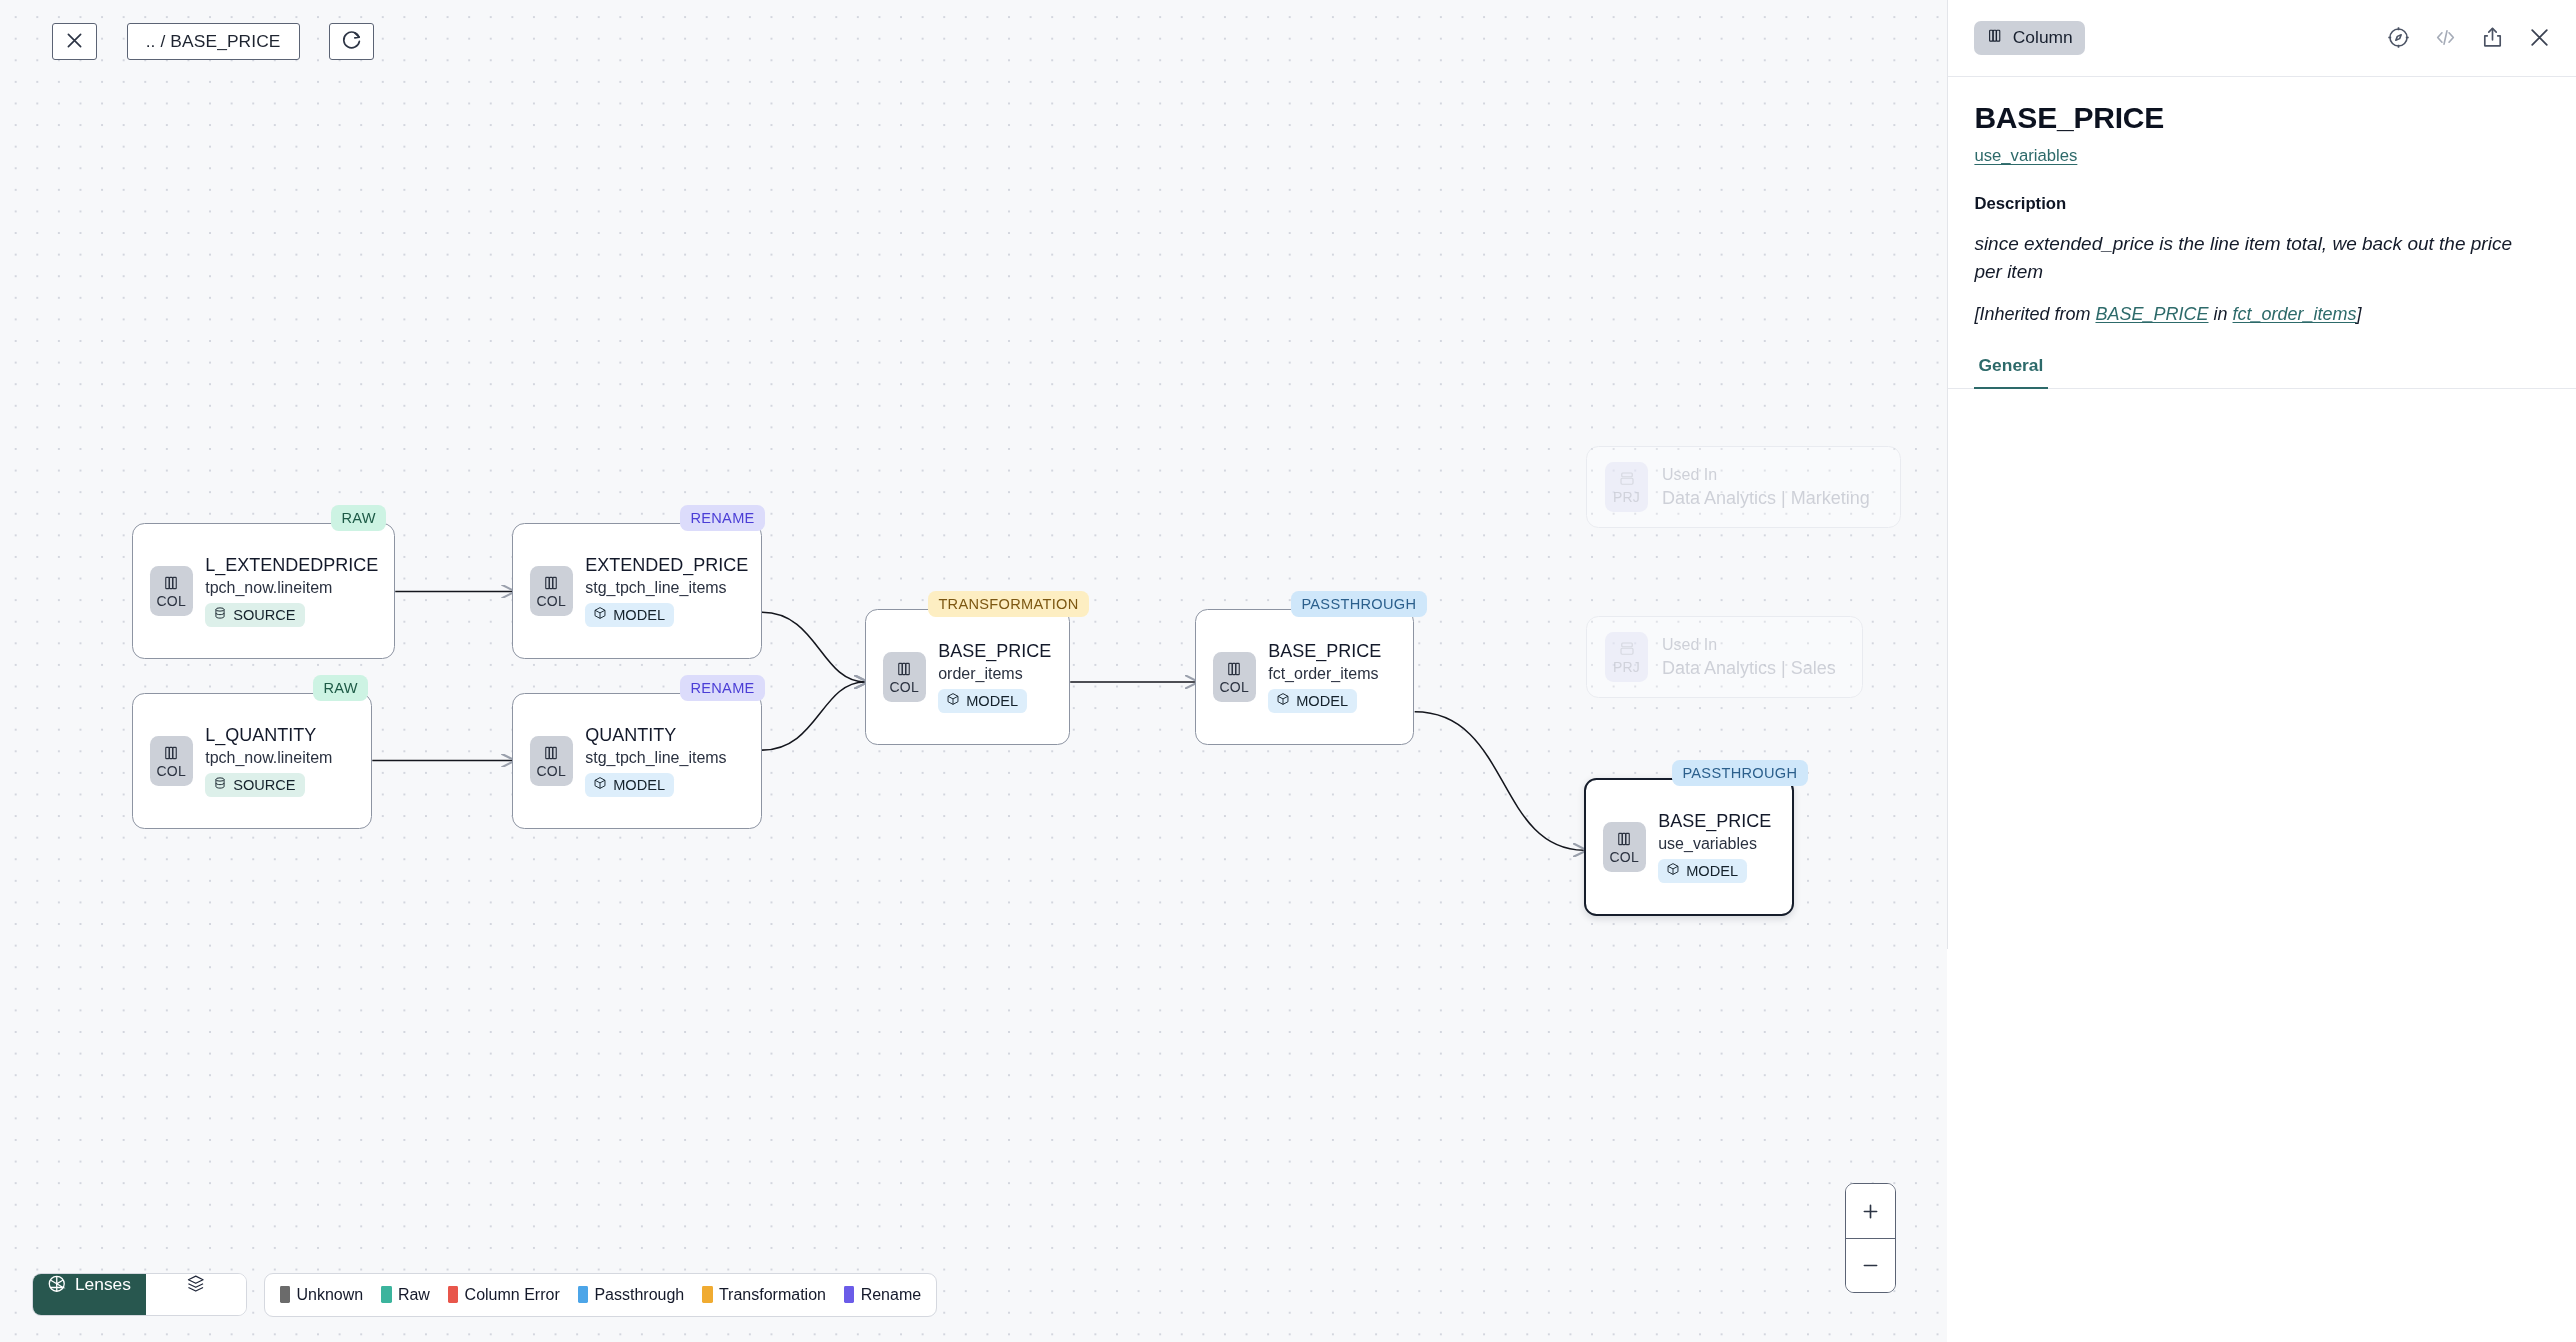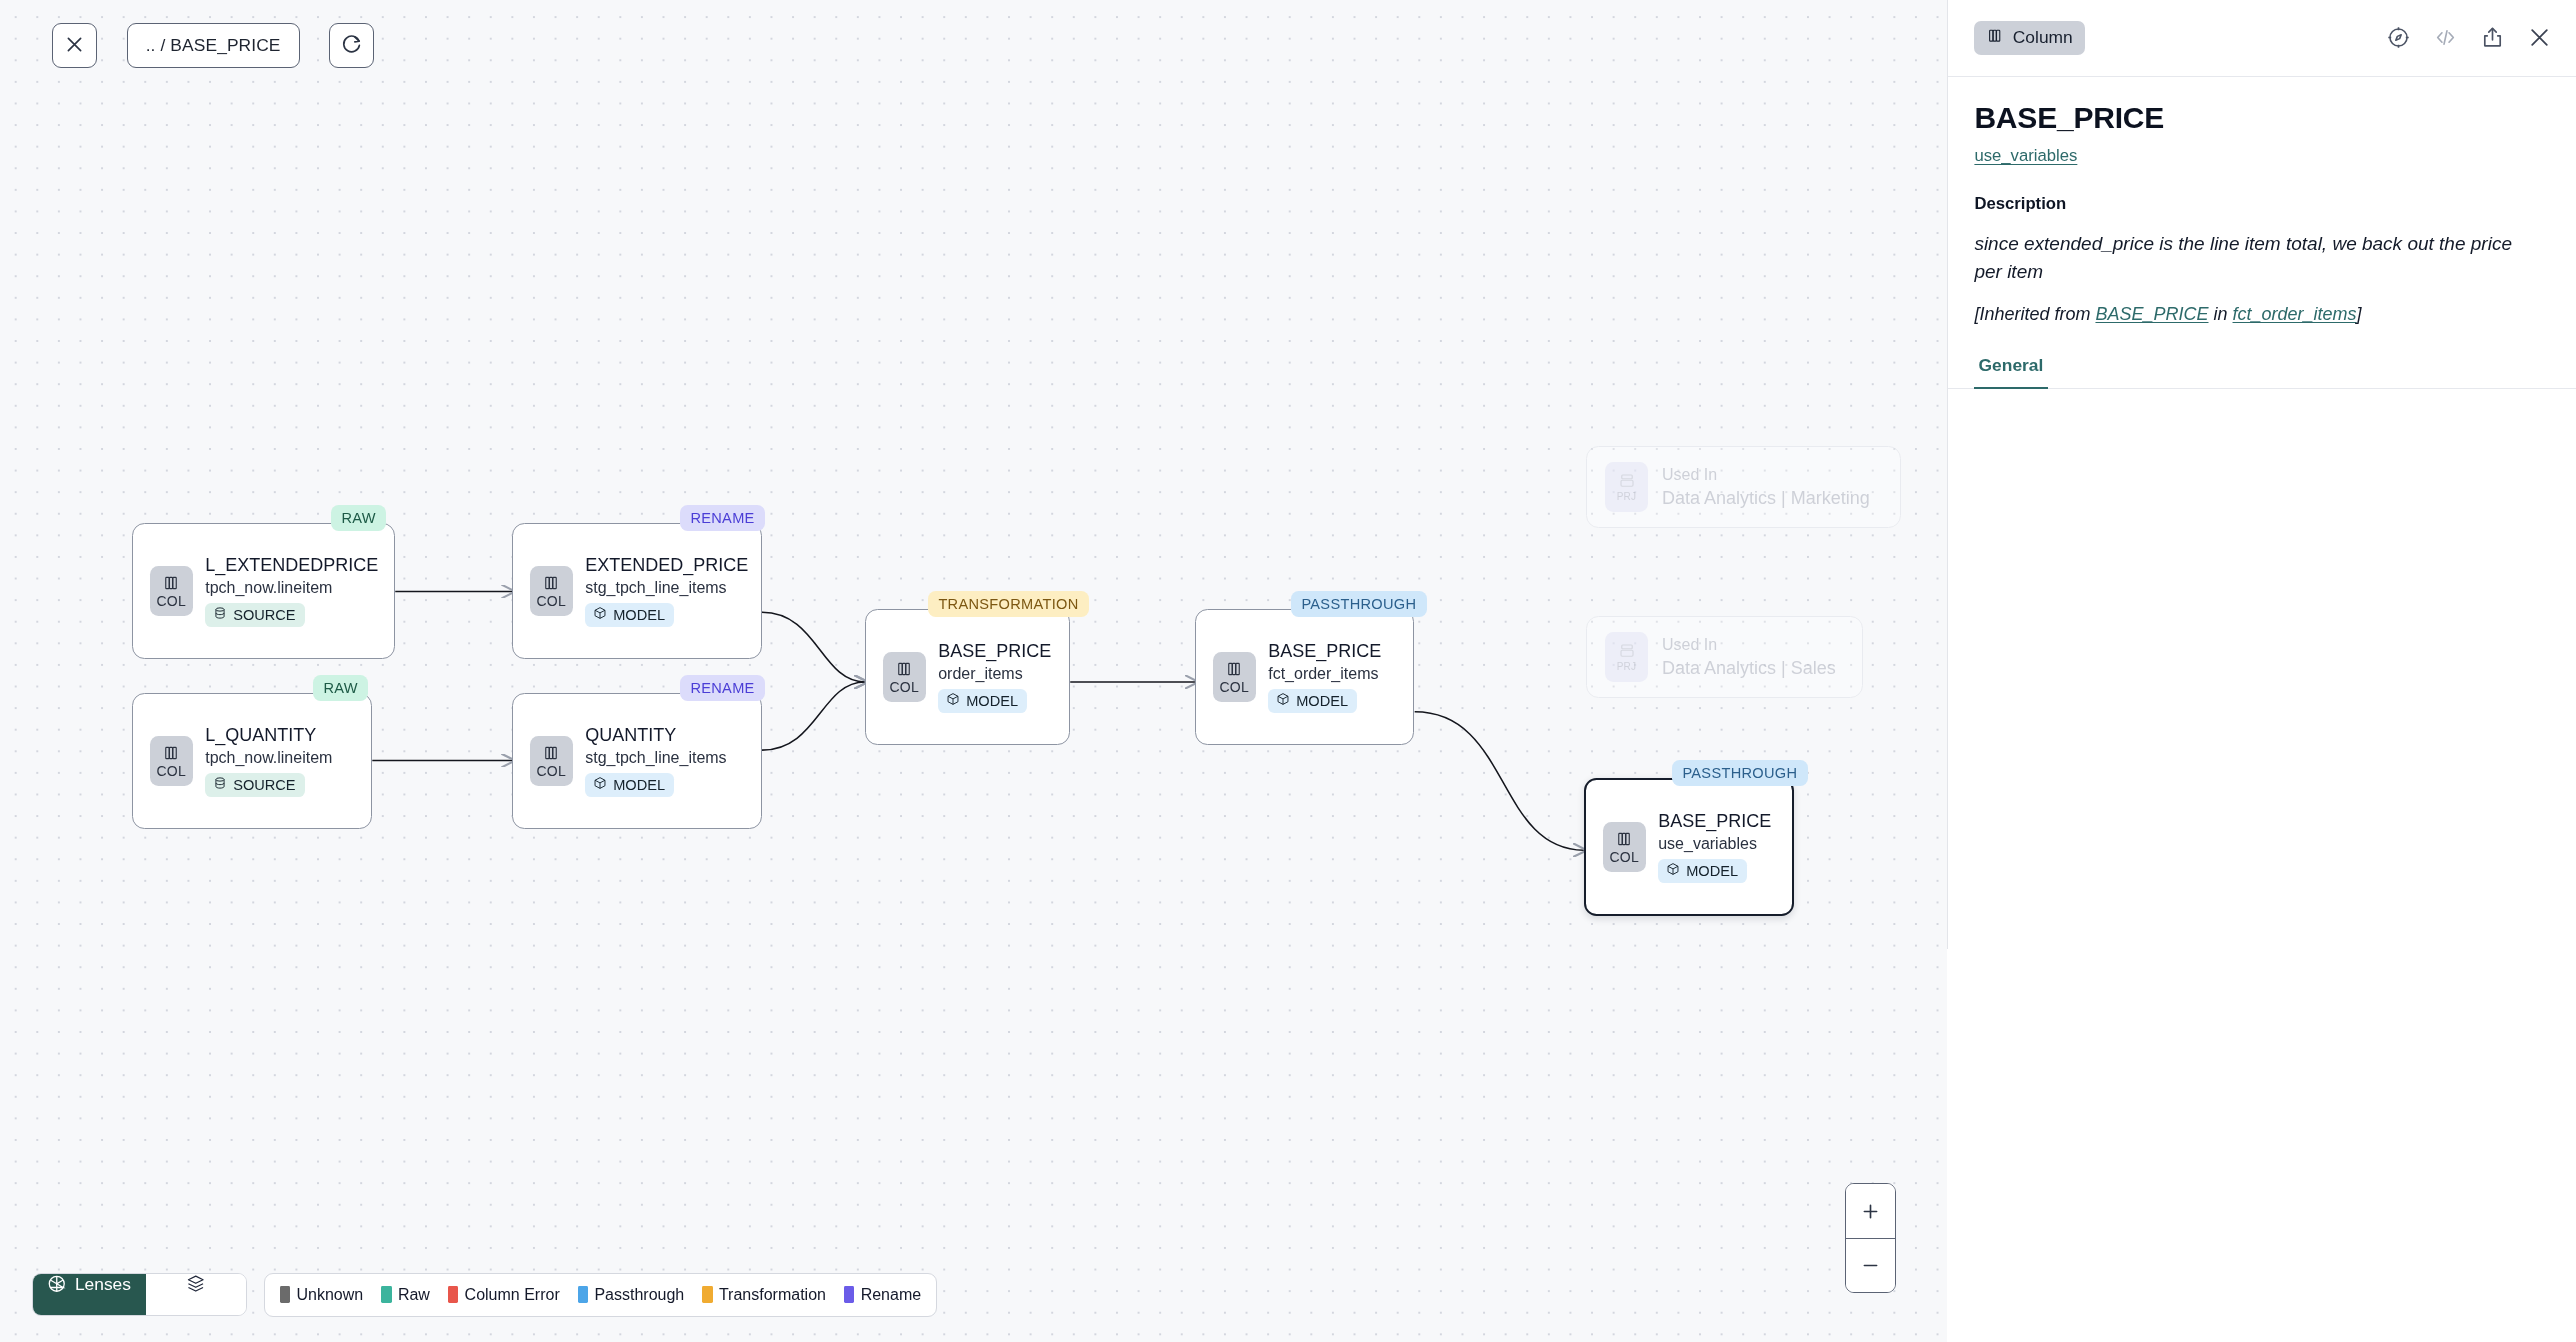--- a/index.html
+++ b/index.html
@@ -22,24 +22,24 @@
     overflow: hidden;
   }
 
   
   #top-toolbar {
     position: absolute; left: 32px; top: 23px;
     display: flex; align-items: center; gap: 9.7px;
     z-index: 40;
   }
   .tb-btn {
-    height: 45px;
+    height: 37px;
     background: #fff;
     border: 1.1px solid #5b6374;
-    border-radius: 9px;
+    border-radius: 3px;
     display: flex; align-items: center; justify-content: center;
     color: #2c3444;
     cursor: pointer;
     margin-left: 20px;
   }
   .tb-btn.square { width: 45px; }
   .tb-breadcrumb {
     padding: 0 18px;
     font-size: 17.4px;
     color: #1e2430;
@@ -123,21 +123,21 @@
   .node-faded .node-inner { padding: 0 15.3px 0 18px; gap: 14px; }
   .chip-prj {
     flex: 0 0 auto;
     width: 43px; height: 50px;
     background: #e7e8f7;
     border-radius: 8.4px;
     display: flex; flex-direction: column;
     align-items: center; justify-content: center;
     gap: 1.4px;
   }
-  .chip-prj .chip-label { font-size: 10px; color: #b9bcc9; letter-spacing: 0.2px; line-height: 1; }
+  .chip-prj .chip-label { font-size: 14px; color: #b9bcc9; letter-spacing: 0.2px; line-height: 1; }
   .faded-title { font-size: 16px; color: #b5b9c4; line-height: 1.25; }
   .faded-sub   { font-size: 18px; color: #b5b9c4; line-height: 1.25; white-space: nowrap; }
 
   
   #edges { position: absolute; left: 0; top: 0; width: 1947px; height: 1343px; z-index: 15; pointer-events: none; }
 
   
   #bottom-bar {
     position: absolute; left: 32px; bottom: 26.4px;
     display: flex; align-items: center; gap: 16.7px;

